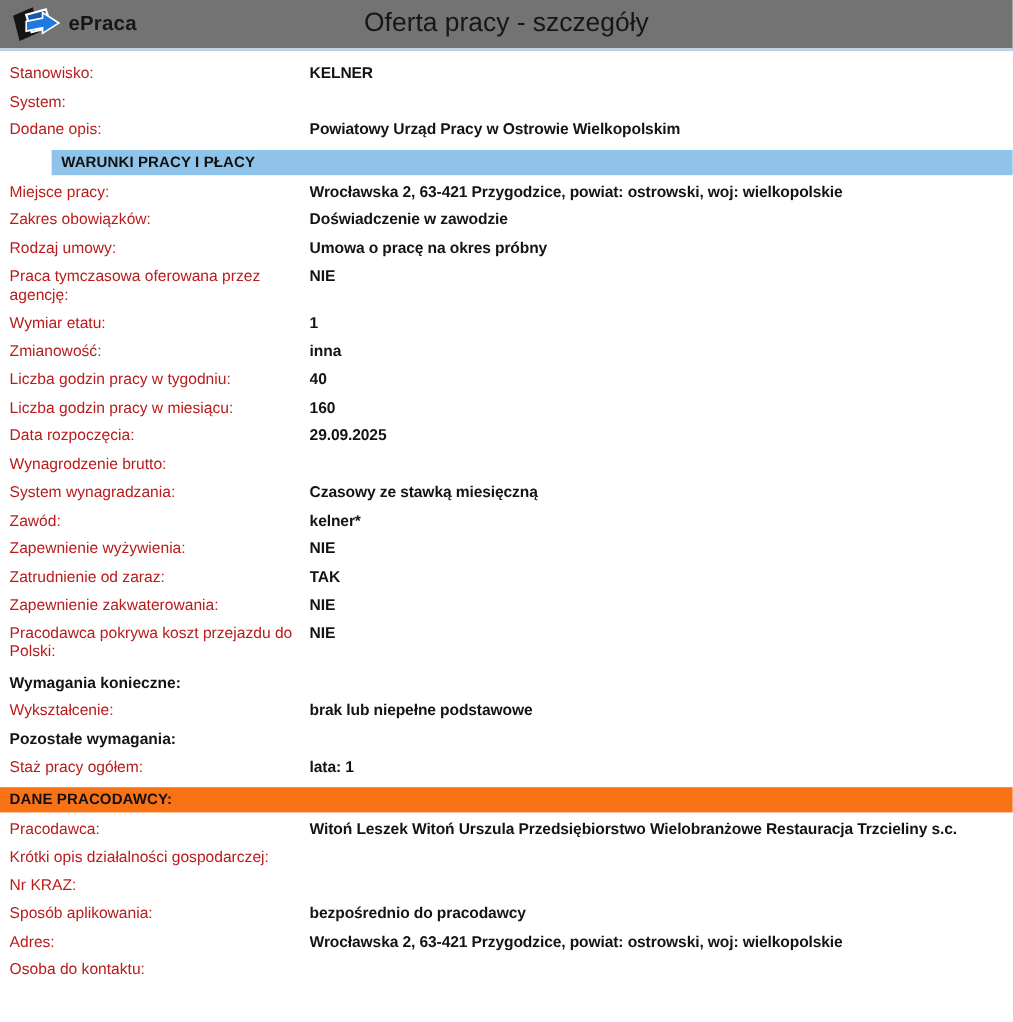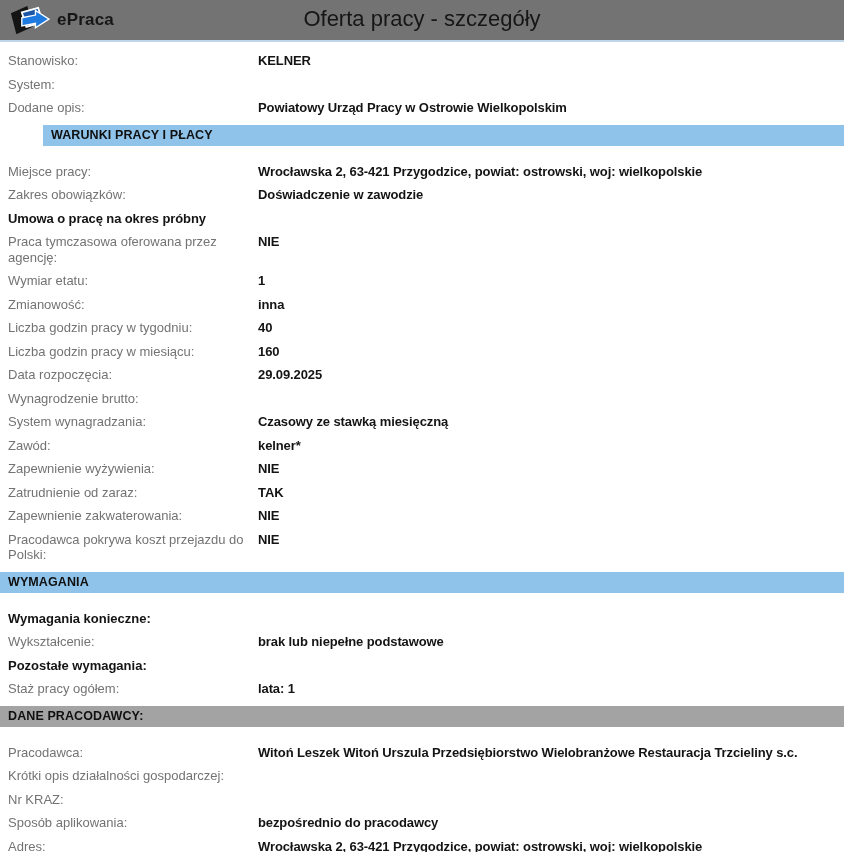--- a/index.html
+++ b/index.html
@@ -15,32 +15,32 @@
   }
   .logo{display:flex;align-items:center;gap:7px;z-index:2;}
   .logo-text{font-size:17px;font-weight:700;color:#161616;letter-spacing:.2px;}
   .page-title{
     position:absolute;left:0;right:0;top:6px;text-align:center;
     font-size:22px;font-weight:400;color:#161616;z-index:1;
   }
   
   .intro{padding-top:7px;}
   .row{display:grid;grid-template-columns:250px 1fr;align-items:start;padding:4px 8px;}
-  .label{font-size:13px;line-height:15.5px;color:#737373;}
+  .label{font-size:13px;line-height:15.5px;color:#b91c1c;}
   .label.bold{font-weight:700;color:#141414;}
   .value{
     font-size:13px;line-height:15.5px;font-weight:700;color:#141414;
     white-space:nowrap;overflow:hidden;letter-spacing:-0.1px;
   }
   
   .section-bar{
     margin-top:5px;height:21px;line-height:21px;background:#8fc3e9;
     padding:0 8px;font-size:12.5px;font-weight:700;color:#101010;letter-spacing:.1px;
   }
-  .section-rows{padding-top:14px;}
+  .section-rows{padding-top:2px;}
 </style>
 </head>
 <body>
 
 <div class="header" style="border-bottom-color: rgb(191, 214, 234);">
   <div class="logo">
     <span style="display:inline-flex;">
       <svg width="40" height="31" viewBox="0 0 44 34" aria-hidden="true">
         <polygon points="1,9 19,1 25,24 7,32" fill="#141414"></polygon>
         <polygon points="13,8 31,3 36,19 18,24" fill="#1b55a8" stroke="#ffffff" stroke-width="2"></polygon>
@@ -76,20 +76,21 @@
     <div class="label">Miejsce pracy:</div>
     <div class="value">Wrocławska 2, 63-421 Przygodzice, powiat: ostrowski, woj: wielkopolskie</div>
   </div>
 
   <div class="row">
     <div class="label">Zakres obowiązków:</div>
     <div class="value">Doświadczenie w zawodzie</div>
   </div>
 
   <div class="row">
+    <div class="label">Rodzaj umowy:</div>
     <div class="value">Umowa o pracę na okres próbny</div>
   </div>
 
 
   <div class="row">
     <div class="label">Praca tymczasowa oferowana przez agencję:</div>
     <div class="value">NIE</div>
   </div>
 
   <div class="row">
@@ -147,21 +148,20 @@
   </div>
 
   <div class="row">
     <div class="label">Pracodawca pokrywa koszt przejazdu do Polski:</div>
     <div class="value">NIE</div>
   </div>
 </div>
   </div>
 
   <div>
-    <div class="section-bar" style="background: rgb(143, 195, 233);">WYMAGANIA</div>
     <div class="section-rows">
   <div class="row">
     <div class="label bold">Wymagania konieczne:</div>
     <div class="value"></div>
   </div>
 
   <div class="row">
     <div class="label">Wykształcenie:</div>
     <div class="value">brak lub niepełne podstawowe</div>
   </div>
@@ -172,21 +172,21 @@
   </div>
 
   <div class="row">
     <div class="label">Staż pracy ogółem:</div>
     <div class="value">lata: 1</div>
   </div>
 </div>
   </div>
 
   <div>
-    <div class="section-bar" style="background: #a3a3a3;">DANE PRACODAWCY:</div>
+    <div class="section-bar" style="background: #f97316;">DANE PRACODAWCY:</div>
     <div class="section-rows">
   <div class="row">
     <div class="label">Pracodawca:</div>
     <div class="value">Witoń Leszek Witoń Urszula Przedsiębiorstwo Wielobranżowe Restauracja Trzcieliny s.c.</div>
   </div>
 
   <div class="row">
     <div class="label">Krótki opis działalności gospodarczej:</div>
     <div class="value"></div>
   </div>

